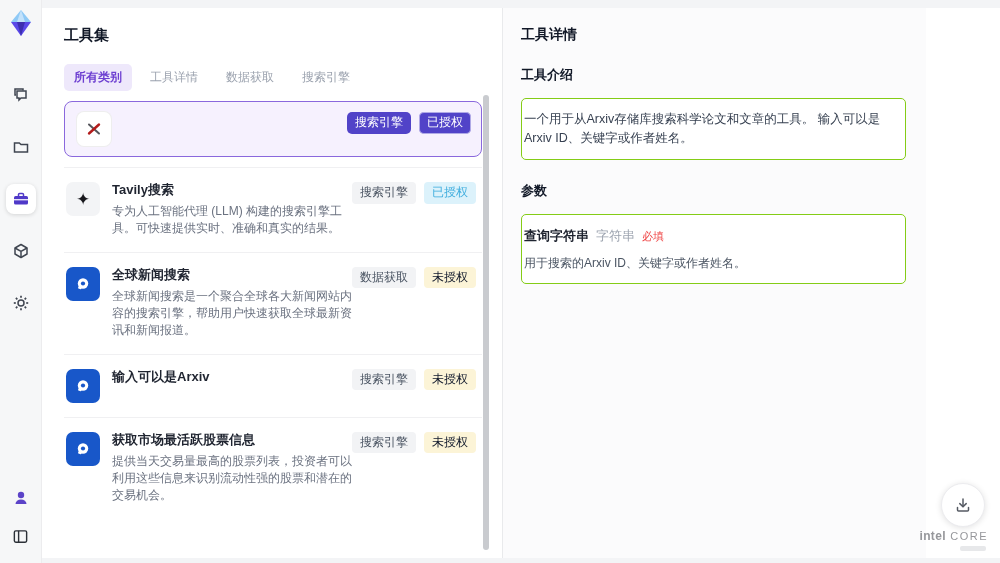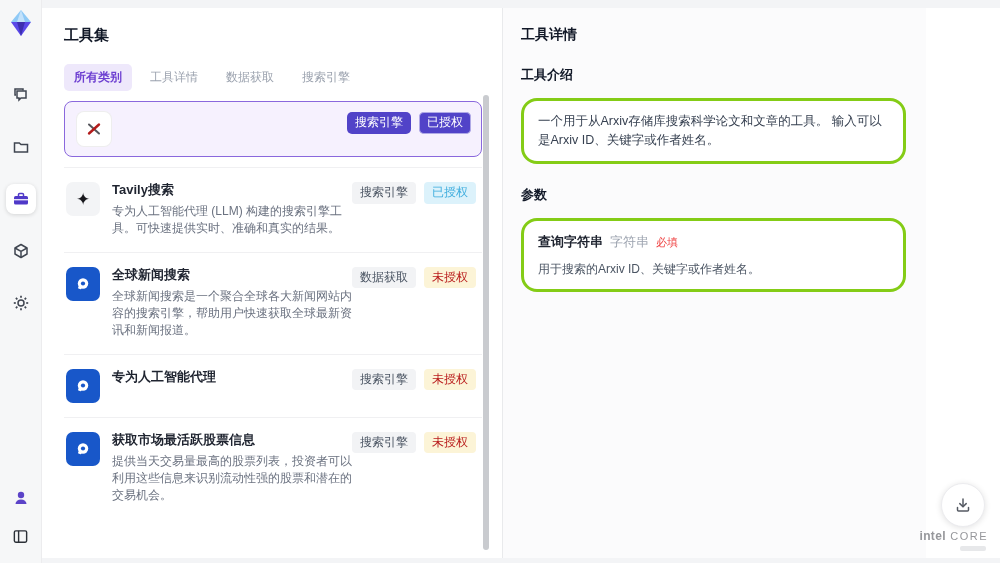--- a/index.html
+++ b/index.html
@@ -47,34 +47,34 @@
   .tool-text { width:252px; }
   .tool-name { font-size:13px; font-weight:bold; color:#1f2430; line-height:1.3; }
   .tool-desc { font-size:12px; color:#6b7280; line-height:1.45; margin-top:4px; }
 
   .tool-badges { margin-left:auto; display:flex; gap:8px; align-items:center; flex:0 0 auto; }
   .badge { font-size:12px; border-radius:4px; padding:3px 8px; white-space:nowrap; line-height:1.3; }
   .badge.solid  { background:#5143c8; color:#fff; border-radius:5px; }
   .badge.solid2 { background:#5143c8; color:#fff; border-radius:5px; box-shadow:inset 0 0 0 1px rgba(255,255,255,.55); }
   .badge.cat-plain { background:#f2f3f5; color:#4b5563; }
   .badge.st-blue   { background:#dcf2fb; color:#41aede; }
-  .badge.st-yellow { background:#fcf4d7; color:#b91c1c; }
+  .badge.st-yellow { background:#fcf4d7; color:#0f172a; }
 
   
   .scrollbar { position:absolute; left:483px; top:90px; width:6px; height:468px; }
   .scroll-thumb { position:absolute; top:5px; left:0; width:6px; height:455px;
                   background:#c9cbcf; border-radius:3px; }
 
   
   .right-panel { position:absolute; left:502px; top:8px; width:424px; height:550px;
                  background:#fbfbfc; border-left:1px solid #e9eaec; padding:18px 20px 0 18px; }
   .rp-title { font-size:14px; font-weight:bold; color:#111827; }
   .rp-sub { font-size:13px; font-weight:bold; color:#111827; margin-top:22px; }
-  .rp-box { margin-top:14px; background:#fff; border:3px solid #84cc16; border-radius:16px;
-            padding:11px 14px; font-size:12.5px; color:#374151; line-height:1.5; }
+  .rp-box { margin-top:14px; background:#fff; border:1px solid #84cc16; border-radius:5px;
+            padding:11px 2px; font-size:12.5px; color:#374151; line-height:1.5; }
   .param-head { display:flex; align-items:baseline; gap:7px; }
   .param-name { font-size:13px; font-weight:bold; color:#1f2430; }
   .param-type { font-size:13px; color:#9ca3af; }
   .param-req  { font-size:11px; color:#ef4444; }
   .param-desc { font-size:12px; color:#4b5563; margin-top:9px; }
 
   
   .download-fab { position:absolute; right:15px; bottom:36px; width:44px; height:44px; border-radius:50%;
                   background:#fff; border:1px solid #ececef; box-shadow:0 1px 6px rgba(0,0,0,.12);
                   display:flex; align-items:center; justify-content:center; color:#555a63; cursor:pointer; }
@@ -214,21 +214,21 @@
 
     <div class="card row">
       <div class="tool-icon bluelogo">
         <svg width="20" height="20" viewBox="0 0 20 20">
           <circle cx="10" cy="9.5" r="5.2" fill="#fff"></circle>
           <circle cx="10" cy="9.5" r="2.1" fill="#1857c9"></circle>
           <rect x="5.2" y="12.4" width="3.4" height="2.6" rx="0.6" fill="#fff" transform="rotate(18 7 13.7)"></rect>
         </svg>
       </div>
       <div class="tool-text">
-        <div class="tool-name">专为人工智能代理</div>
+        <div class="tool-name">输入可以是Arxiv</div>
       </div>
       <div class="tool-badges">
         <span class="badge cat-plain">搜索引擎</span>
         <span class="badge st-yellow">未授权</span>
       </div>
     </div>
 
     <div class="card row">
       <div class="tool-icon bluelogo">
         <svg width="20" height="20" viewBox="0 0 20 20">

